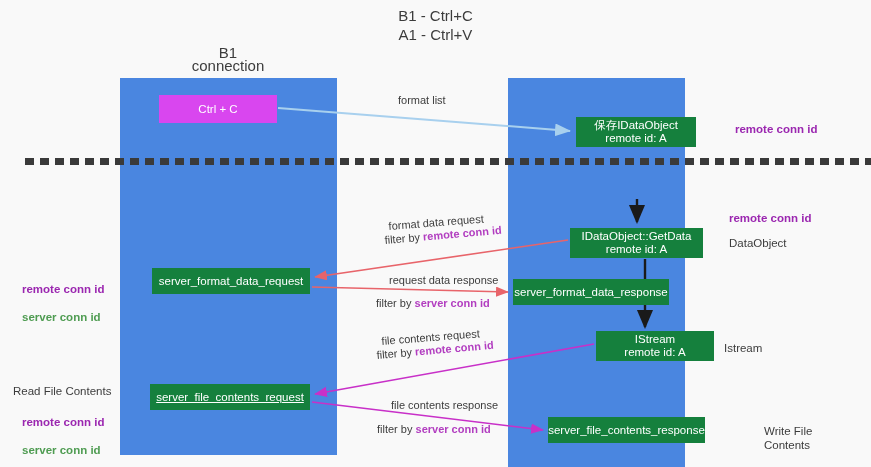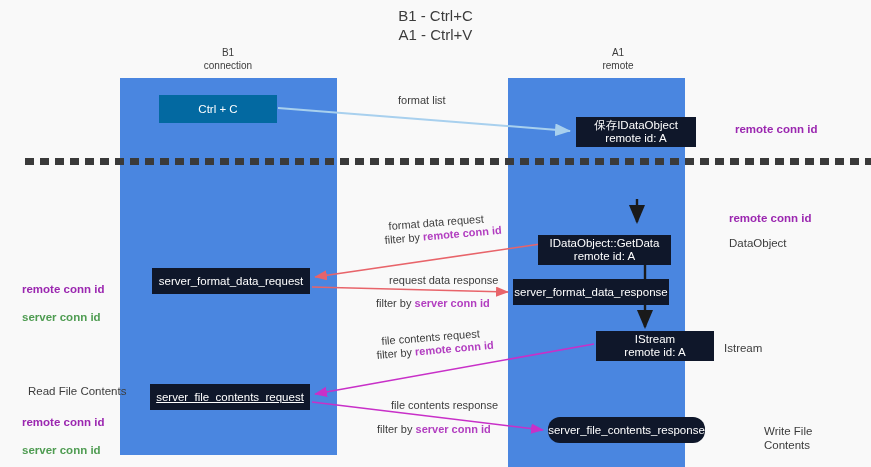--- a/index.html
+++ b/index.html
@@ -16,68 +16,68 @@
   #lane-b1{left:120px;top:78px;width:217px;height:377px;}
   #lane-a1{left:508px;top:78px;width:177px;height:389px;}
 
   
   #title{
     position:absolute;left:0;top:6px;width:871px;
     text-align:center;font-size:15px;color:#3c3c3c;line-height:19px;
     white-space:pre-line;
   }
   .lane-head{
-    position:absolute;text-align:center;font-size:10px;
+    position:absolute;text-align:center;font-size:15px;
     color:#3c3c3c;line-height:13px;white-space:pre-line;
   }
   #head-b1{left:148px;top:46px;width:160px;}
   #head-a1{left:538px;top:46px;width:160px;}
 
   
   #divider{
     position:absolute;left:25px;top:158px;width:846px;height:7px;
     background-image:linear-gradient(to right,#3a3a3a 0 9px,transparent 9px 15px);
     background-size:15px 7px;
   }
 
   
   .box{
     position:absolute;display:flex;align-items:center;justify-content:center;
     text-align:center;color:#fff;font-size:11.5px;line-height:13px;
     white-space:pre-line;box-sizing:border-box;
   }
-  .green{background:#0369a1;}
-  .orange{background:#0f172a;}
+  .green{background:#d946ef;}
+  .orange{background:#15803d;}
 
   #box-ctrlc  {left:159px;top:95px;width:118px;height:28px;}
   #box-save   {left:576px;top:117px;width:120px;height:30px;}
   #box-ctrlv  {left:578px;top:172px;width:118px;height:26px;}
-  #box-getdata{left:538px;top:228px;width:133px;height:30px;margin-top:7px;}
+  #box-getdata{left:570px;top:228px;width:133px;height:30px;}
   #box-sfdreq {left:152px;top:268px;width:158px;height:26px;}
   #box-sfdres {left:513px;top:279px;width:156px;height:26px;}
   #box-istream{left:596px;top:331px;width:118px;height:30px;}
   #box-sfcreq {left:150px;top:384px;width:160px;height:26px;text-decoration:underline;}
-  #box-sfcres {left:548px;top:417px;width:157px;height:26px;border-radius:12px;}
+  #box-sfcres {left:548px;top:417px;width:157px;height:26px;}
 
   
   .side{
     position:absolute;font-size:11.5px;line-height:14px;
     white-space:pre-line;font-weight:bold;
   }
   .purple{color:#9b27b0;}
   .green-t{color:#4f9c52;}
   .plain{color:#3c3c3c;font-weight:normal;}
 
   #lbl-remote1{left:735px;top:122px;}
   #lbl-remote2{left:729px;top:211px;}
   #lbl-dataobject{left:729px;top:236px;text-align:center;}
   #lbl-istream{left:724px;top:341px;}
   #lbl-write{left:735px;top:424px;margin-left:29px;}
   #lbl-left-mid{left:22px;top:268px;}
-  #lbl-read{left:28px;top:384px;}
+  #lbl-read{left:13px;top:384px;}
   #lbl-left-bot{left:22px;top:401px;}
 
   
   .edge-lbl{
     position:absolute;font-size:11px;line-height:14px;color:#3c3c3c;
     white-space:nowrap;transform-origin:left top;
   }
   .edge-lbl b{font-weight:bold;color:#b23ec0;}
 
   #el-formatlist{left:398px;top:93px;}
@@ -98,22 +98,20 @@
 
 <div id="stage">
 
   <div id="lane-b1" class="lane"></div>
   <div id="lane-a1" class="lane"></div>
 
   <div id="title">B1 - Ctrl+C
 A1 - Ctrl+V</div>
   <div id="head-b1" class="lane-head">B1
 connection</div>
-  <div id="head-a1" class="lane-head">A1
-remote</div>
 
   <div id="divider"></div>
 
   <svg id="wires">
     <defs>
       <marker id="ah-blue" markerWidth="9" markerHeight="9" refX="7.5" refY="3.2" orient="auto">
         <path d="M0,0 L8,3.2 L0,6.4 z" fill="#a8d0ee"></path>
       </marker>
       <marker id="ah-red" markerWidth="9" markerHeight="9" refX="7.5" refY="3.2" orient="auto">
         <path d="M0,0 L8,3.2 L0,6.4 z" fill="#e8646a"></path>

